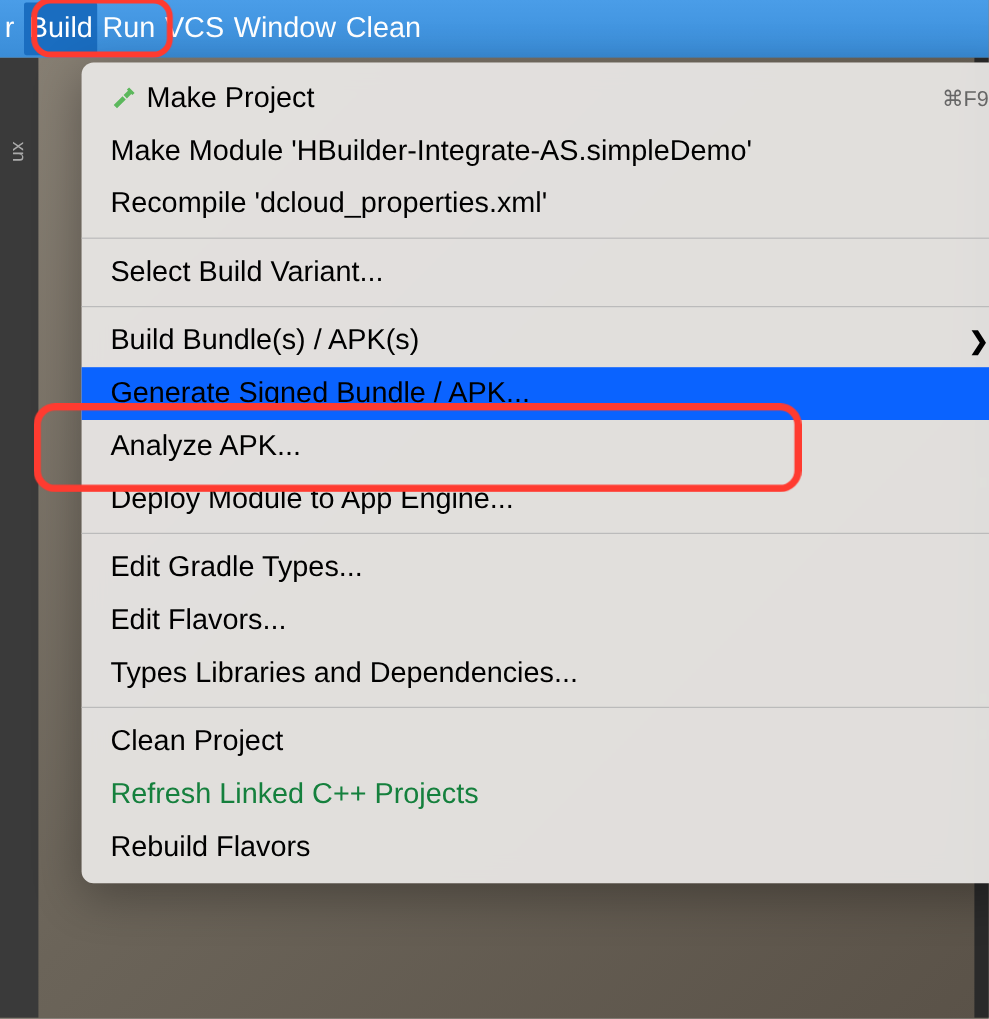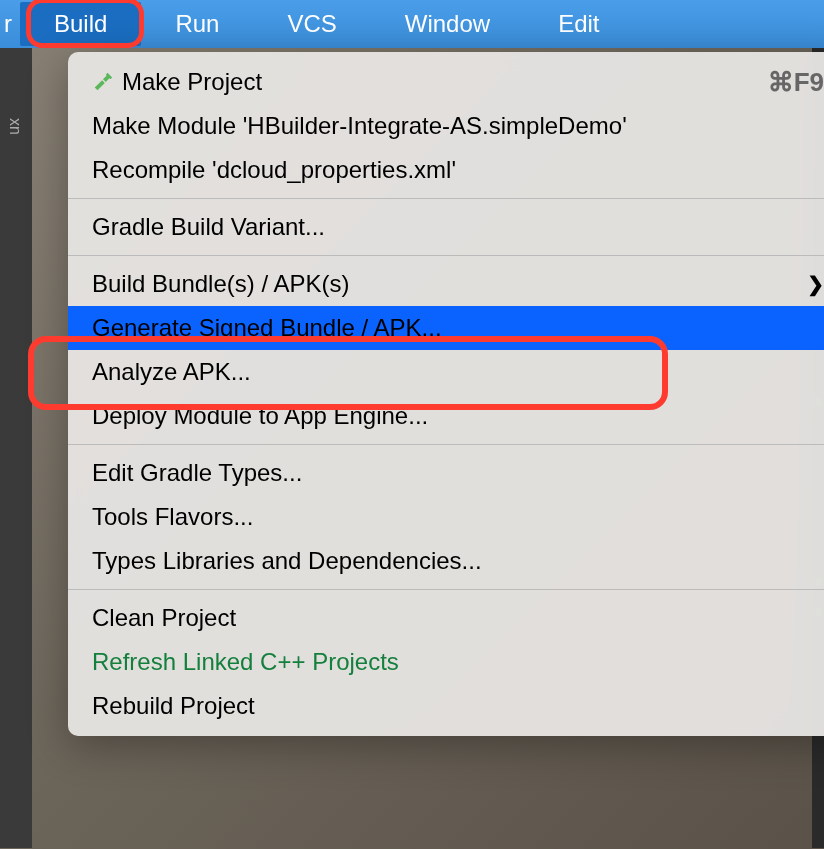--- a/index.html
+++ b/index.html
@@ -21,21 +21,21 @@
       z-index: 2;
     }
     .menubar-left-char {
       color: white;
       font-size: 24px;
       padding: 0 8px 0 4px;
     }
     .menubar-item {
       color: white;
       font-size: 24px;
-      padding: 8px 34px;
+      padding: 8px 4px;
       cursor: default;
       border-radius: 2px;
     }
     .menubar-item.active {
       background: #1a6dc0;
     }
     .highlight-box-build {
       position: absolute;
       top: -2px;
       left: 26px;
@@ -103,22 +103,21 @@
       width: 30px;
       display: inline-flex;
       align-items: center;
       justify-content: flex-start;
     }
     .menu-item .label {
       flex: 1;
     }
     .menu-item .shortcut {
       color: #666;
-      font-size: 26px;
-      font-weight: bold;
+      font-size: 18px;
     }
     .menu-item .submenu-arrow {
       font-size: 20px;
       font-weight: bold;
       color: #000;
       margin-left: auto;
     }
     .separator {
       height: 1px;
       background: #bbb;
@@ -148,21 +147,21 @@
   </style>
 </head>
 <body>
 
 <div class="menubar">
   <span class="menubar-left-char">r</span>
   <div class="menubar-item active">Build</div>
   <div class="menubar-item">Run</div>
   <div class="menubar-item">VCS</div>
   <div class="menubar-item">Window</div>
-  <div class="menubar-item">Edit</div>
+  <div class="menubar-item">Clean</div>
 </div>
 
 <div class="highlight-box-build"></div>
 
 <div class="backdrop-sidebar">
   <div class="backdrop-sidebar-text">xn</div>
 </div>
 <div class="backdrop-right">
   <div class="green-dots" style="top:350px;height:8px;"></div>
   <div class="green-dots" style="top:530px;height:8px;"></div>
@@ -182,21 +181,21 @@
   </div>
   <div class="menu-item">
     <span class="label">Make Module 'HBuilder-Integrate-AS.simpleDemo'</span>
   </div>
   <div class="menu-item">
     <span class="label">Recompile 'dcloud_properties.xml'</span>
   </div>
   <div class="separator"></div>
 
   <div class="menu-item">
-    <span class="label">Gradle Build Variant...</span>
+    <span class="label">Select Build Variant...</span>
   </div>
   <div class="separator"></div>
 
   <div class="menu-item">
     <span class="label">Build Bundle(s) / APK(s)</span>
     <span class="submenu-arrow">❯</span>
   </div>
   <div class="menu-item selected">
     <span class="label">Generate Signed Bundle / APK...</span>
   </div>
@@ -205,31 +204,31 @@
   </div>
   <div class="menu-item">
     <span class="label">Deploy Module to App Engine...</span>
   </div>
   <div class="separator"></div>
 
   <div class="menu-item">
     <span class="label">Edit Gradle Types...</span>
   </div>
   <div class="menu-item">
-    <span class="label">Tools Flavors...</span>
+    <span class="label">Edit Flavors...</span>
   </div>
   <div class="menu-item">
     <span class="label">Types Libraries and Dependencies...</span>
   </div>
   <div class="separator"></div>
 
   <div class="menu-item">
     <span class="label">Clean Project</span>
   </div>
   <div class="menu-item disabled">
     <span class="label">Refresh Linked C++ Projects</span>
   </div>
   <div class="menu-item">
-    <span class="label">Rebuild Project</span>
+    <span class="label">Rebuild Flavors</span>
   </div>
 </div>
 
 <div class="highlight-box-generate"></div>
 
 </body></html>

